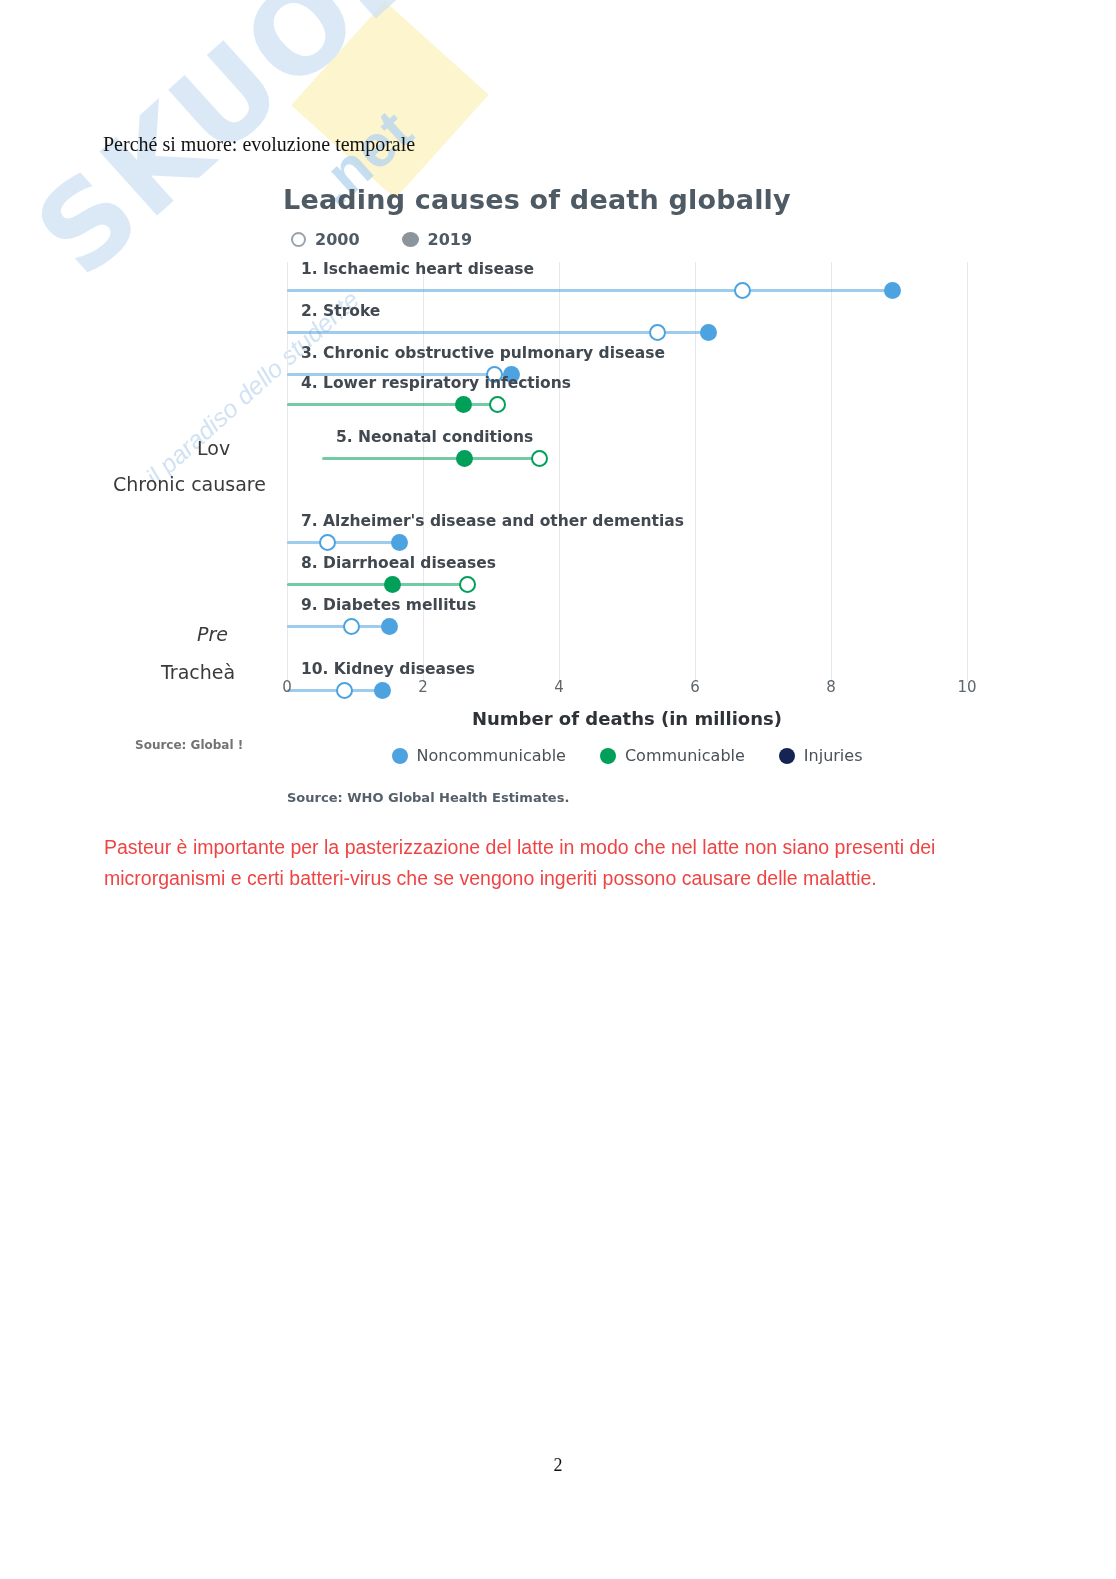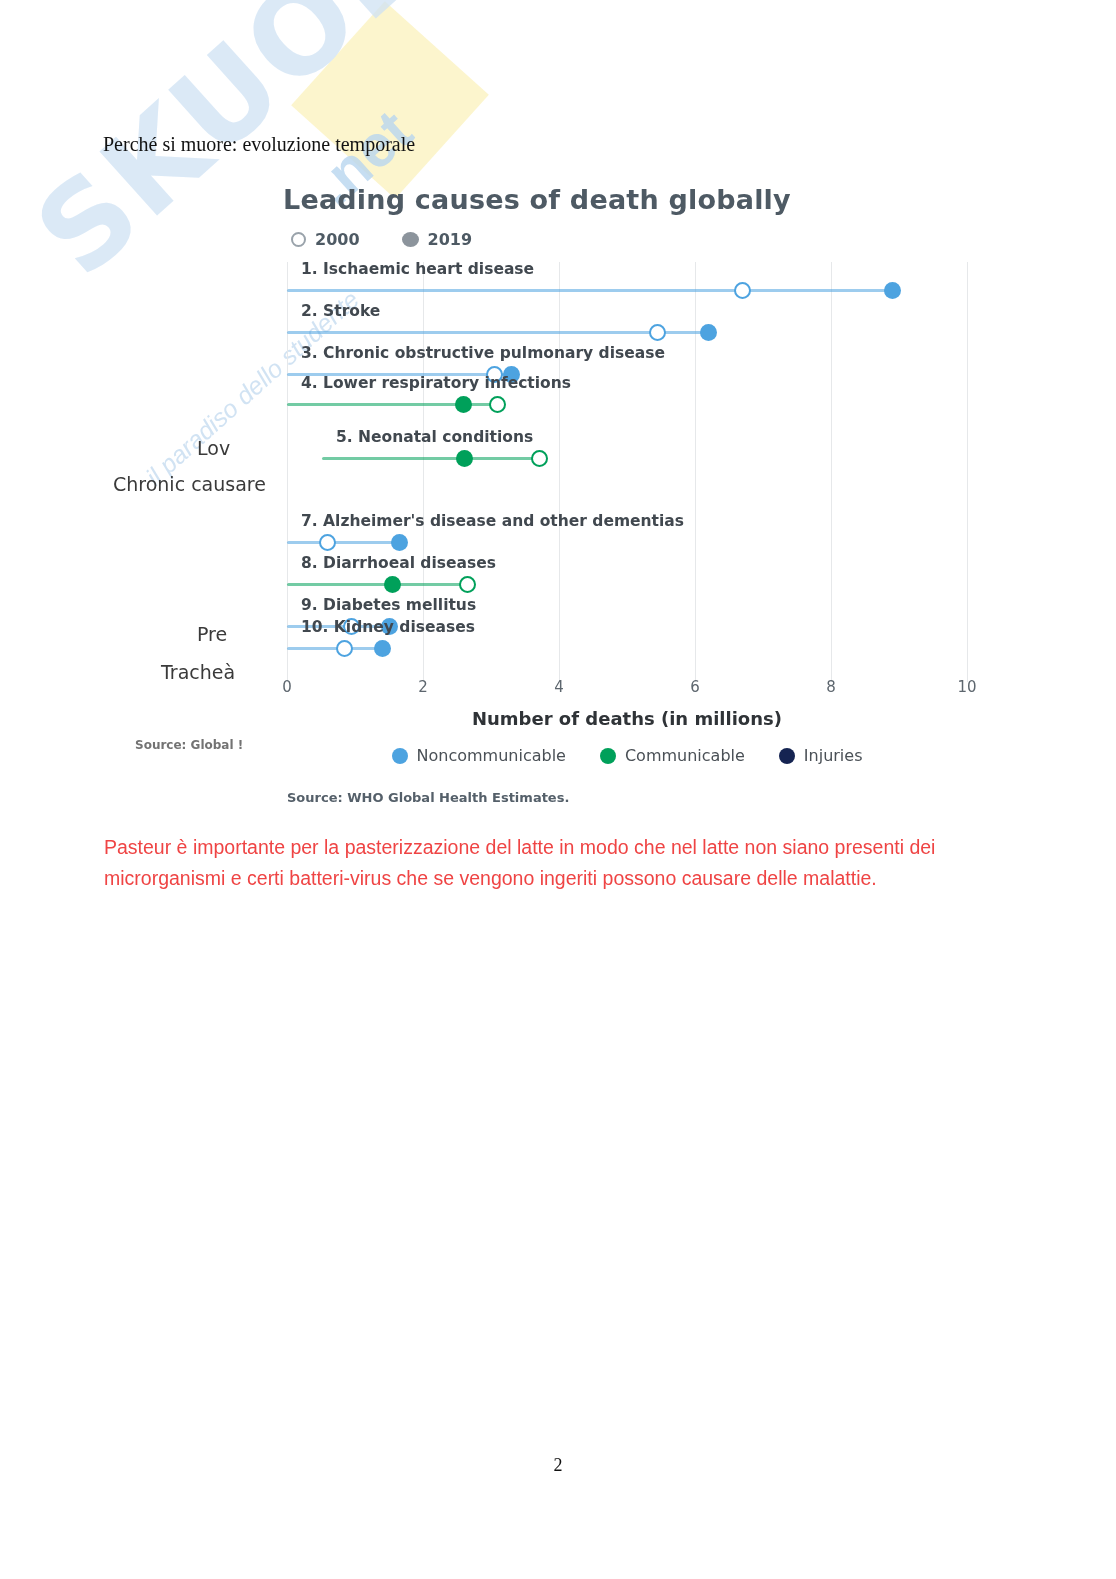--- a/index.html
+++ b/index.html
@@ -149,21 +149,21 @@
   <div class="wm-skuola">SKUOLA</div>
   <div class="wm-net">.net</div>
   <div class="wm-sub">il paradiso dello studente</div>
 </div>
 
 <div id="heading">Perché si muore: evoluzione temporale</div>
 
 <div id="ghost-layer">
   <div class="ghost" style="left:197px;top:437px;">Lov</div>
   <div class="ghost" style="left:113px;top:473px;">Chronic causare</div>
-  <div class="ghost" style="left:197px;top:623px;">Pre</div>
+  <div class="ghost" style="left:197px;top:623px;font-style:italic;">Pre</div>
   <div class="ghost" style="left:161px;top:661px;">Tracheà</div>
   <div class="ghost-src" style="left:135px;top:738px;">Source: Global !</div>
 </div>
 
 <div id="figure">
 
   <div id="chart-title">Leading causes of death globally</div>
 
   <div id="year-legend">
     <div class="yl-item">
@@ -224,21 +224,21 @@
         <div class="conn" style="left: 0px; width: 180.2px; background: rgb(0, 160, 90); opacity: 0.55;"></div>
         <div class="dot solid" title="8. Diarrhoeal diseases 2019: 1.55" style="left: 96.9px; background: rgb(0, 160, 90);"></div>
         <div class="dot hollow" title="8. Diarrhoeal diseases 2000: 2.65" style="left: 171.7px; color: rgb(0, 160, 90);"></div>
       </div>
       <div class="row" style="top: 336px;">
         <div class="row-label">9. Diabetes mellitus</div>
         <div class="conn" style="left: 0px; width: 102px; background: rgb(77, 163, 224); opacity: 0.55;"></div>
         <div class="dot solid" title="9. Diabetes mellitus 2019: 1.5" style="left: 93.5px; background: rgb(77, 163, 224);"></div>
         <div class="dot hollow" title="9. Diabetes mellitus 2000: 0.95" style="left: 56.1px; color: rgb(77, 163, 224);"></div>
       </div>
-      <div class="row" style="top: 358px;">
+      <div class="row" style="top: 400px;">
         <div class="row-label">10. Kidney diseases</div>
         <div class="conn" style="left: 0px; width: 95.2px; background: rgb(77, 163, 224); opacity: 0.55;"></div>
         <div class="dot solid" title="10. Kidney diseases 2019: 1.4" style="left: 86.7px; background: rgb(77, 163, 224);"></div>
         <div class="dot hollow" title="10. Kidney diseases 2000: 0.85" style="left: 49.3px; color: rgb(77, 163, 224);"></div>
       </div>
     </div>
 
   <div id="axis">
       <div class="tick-label" style="left: 0px;">0</div>
       <div class="tick-label" style="left: 136px;">2</div>

